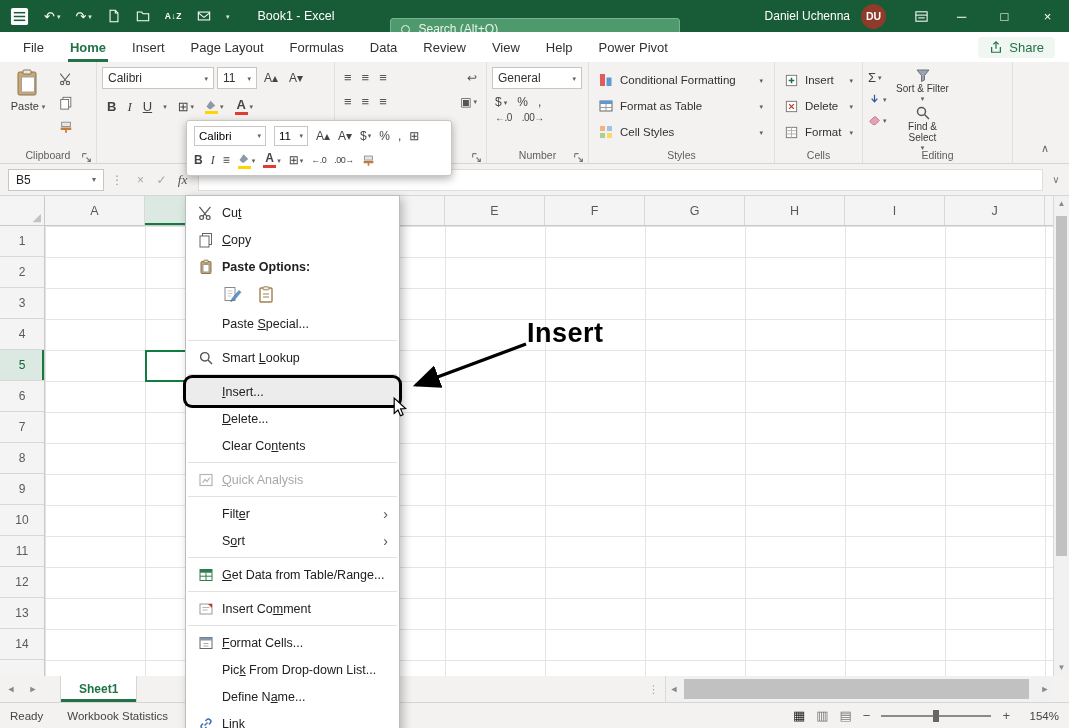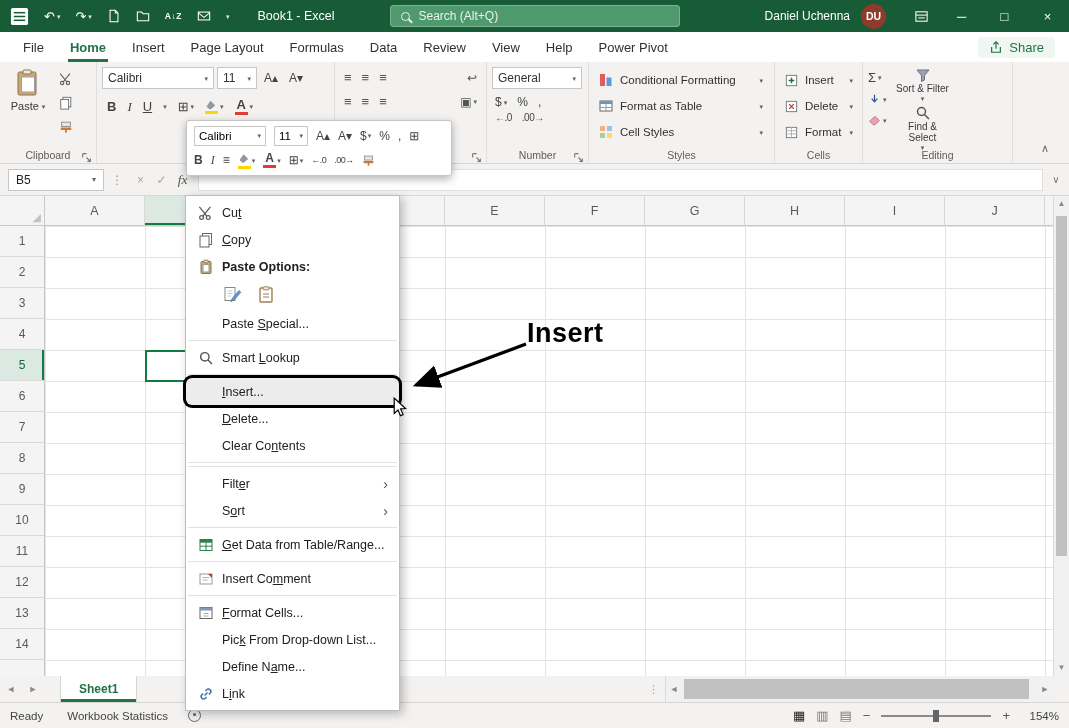--- a/index.html
+++ b/index.html
@@ -9,21 +9,21 @@
 
   
   .titlebar{position:absolute;top:0;left:0;right:0;height:32px;background:#185C37;display:flex;align-items:center;color:#fff;}
   .qat{display:flex;align-items:center;gap:15px;padding-left:10px;}
   .applogo{display:flex;width:19px;height:19px;}
   .qbtn{display:inline-flex;align-items:center;gap:2px;font-size:13px;color:#fff;line-height:1;}
   .qbtn svg{width:14px;height:14px;}
   .qcaret{font-size:7px;opacity:.85;}
   .sortaz{font-size:8.5px;font-weight:bold;letter-spacing:.5px;}
   .wtitle{font-size:12.5px;margin-left:28px;white-space:nowrap;}
-  .searchbox{position:absolute;left:50%;top:5px;transform:translateX(-50%);width:290px;height:22px;background:#4E9A6C;border:1px solid #79B293;border-radius:3px;display:flex;align-items:center;gap:9px;padding-left:10px;color:#E9F3ED;font-size:12px;}
+  .searchbox{position:absolute;left:50%;top:18px;transform:translateX(-50%);width:290px;height:22px;background:#4E9A6C;border:1px solid #79B293;border-radius:3px;display:flex;align-items:center;gap:9px;padding-left:10px;color:#E9F3ED;font-size:12px;}
   .mag{width:9px;height:9px;border:1.5px solid #E9F3ED;border-radius:50%;position:relative;flex:none;}
   .mag::after{content:'';position:absolute;width:5px;height:1.5px;background:#E9F3ED;transform:rotate(45deg);right:-4px;bottom:-2px;}
   .tright{margin-left:auto;display:flex;align-items:center;height:100%;}
   .uname{font-size:12px;margin-right:11px;}
   .avatar{width:25px;height:25px;border-radius:50%;background:#8E3B2B;display:flex;align-items:center;justify-content:center;font-size:10.5px;font-weight:bold;margin-right:16px;}
   .tico{width:38px;height:100%;display:flex;align-items:center;justify-content:center;}
   .tico svg{width:15px;height:15px;}
   .wbtn{width:43px;height:100%;display:flex;align-items:center;justify-content:center;font-size:13px;}
 
   
@@ -702,20 +702,29 @@
       </div>
       <div class="cm-item">
         <div class="cm-ic"></div>
         <div class="cm-lab"><u>D</u>elete...</div>
       </div>
       <div class="cm-item">
         <div class="cm-ic"></div>
         <div class="cm-lab">Clear Co<u>n</u>tents</div>
       </div>
       <div class="cm-sep"></div>
+      <div class="cm-item dis">
+        <div class="cm-ic">
+          <svg viewBox="0 0 16 16" fill="none" stroke="#B5B5B5" stroke-width="1.2">
+            <rect x="2" y="2.5" width="12" height="11"></rect>
+            <path d="M4.5 11 7 7.5l2 2 2.8-4"></path>
+          </svg>
+        </div>
+        <div class="cm-lab"><u>Q</u>uick Analysis</div>
+      </div>
       <div class="cm-sep"></div>
       <div class="cm-item">
         <div class="cm-ic"></div>
         <div class="cm-lab">Filt<u>e</u>r</div>
         <div class="cm-sub">›</div>
       </div>
       <div class="cm-item">
         <div class="cm-ic"></div>
         <div class="cm-lab">S<u>o</u>rt</div>
         <div class="cm-sub">›</div>

